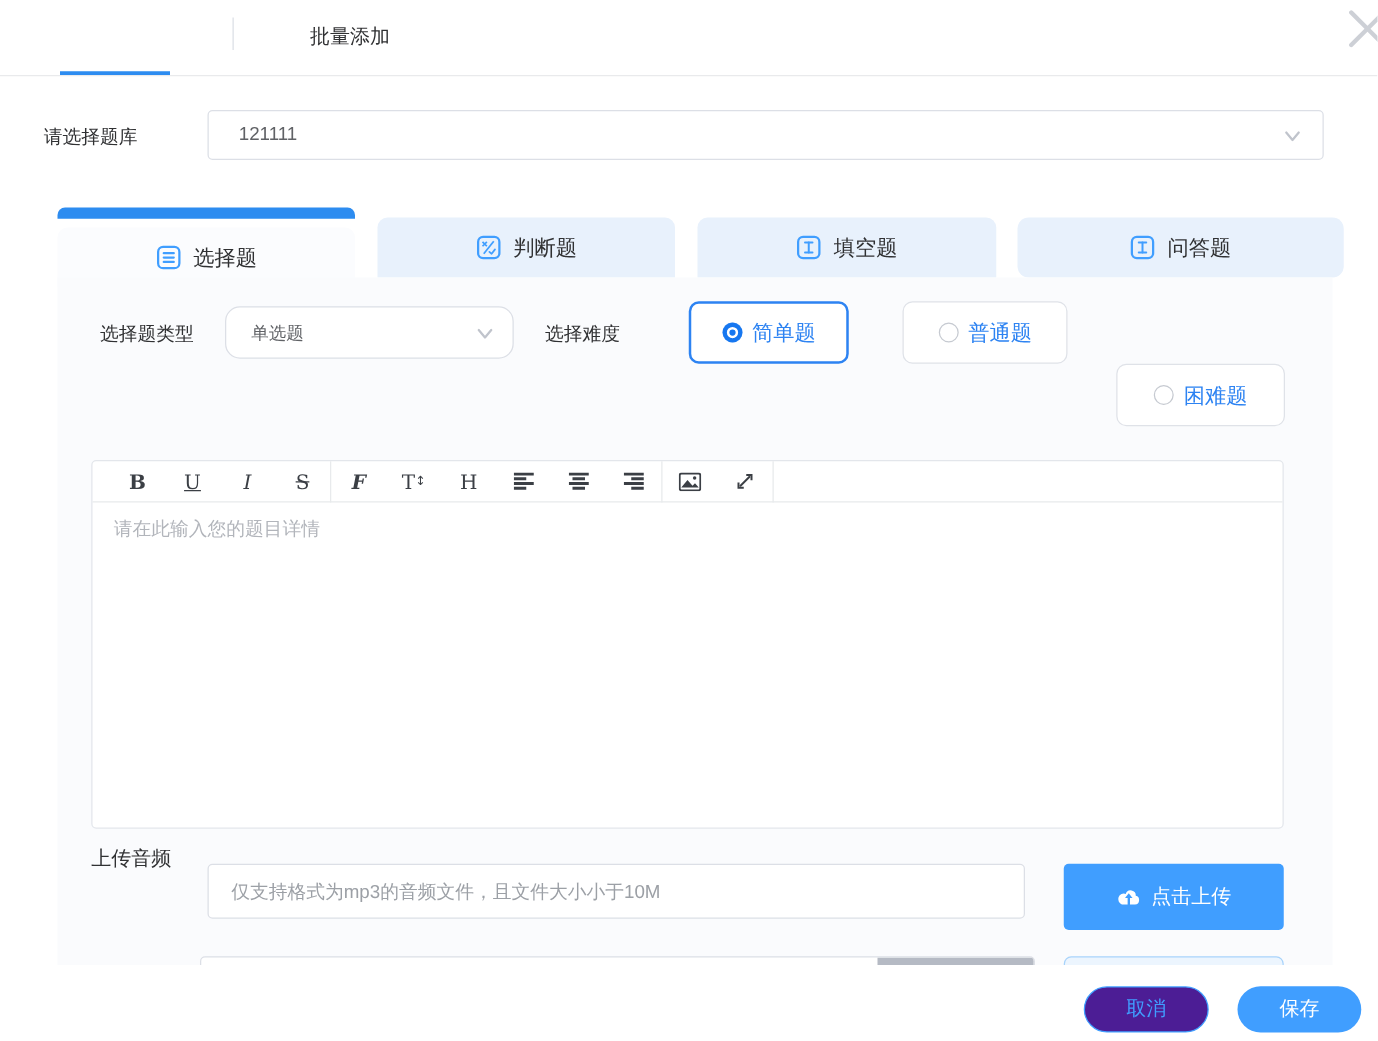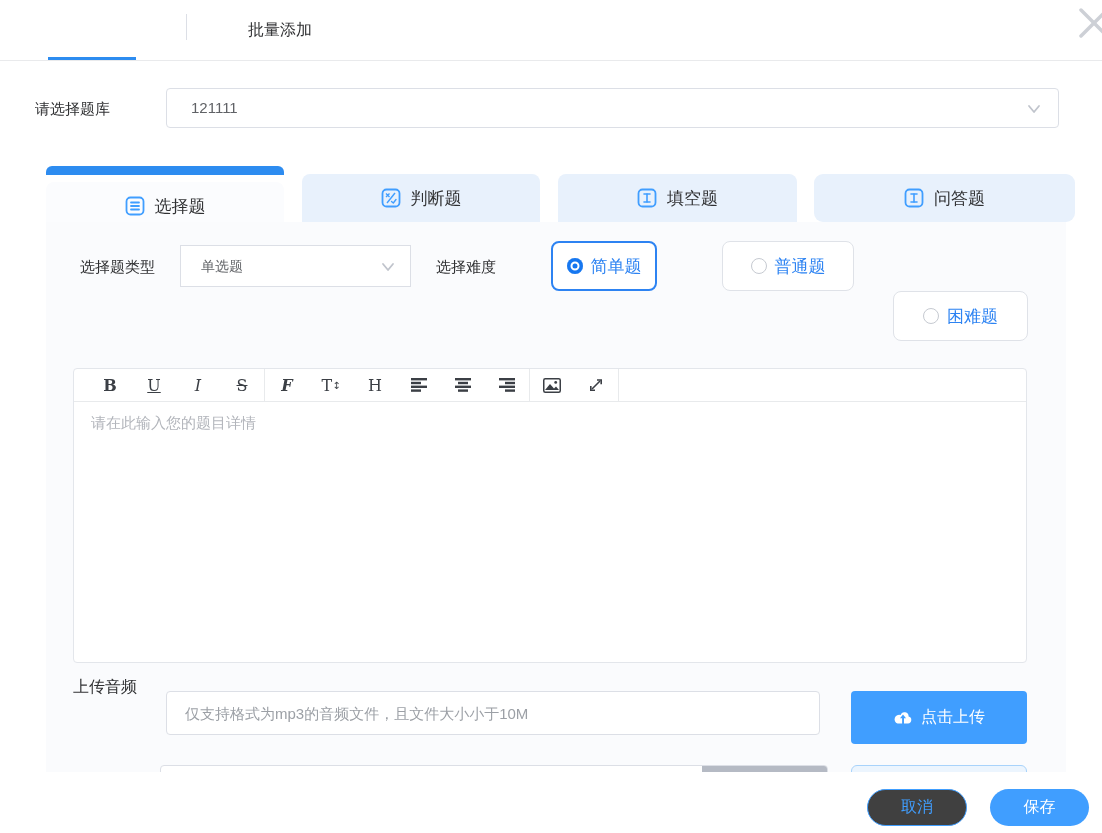--- a/index.html
+++ b/index.html
@@ -26,21 +26,21 @@
   .qtab { position:absolute; top:174px; height:48px; border-radius:8px 8px 0 0; background:#e8f1fc;
           display:flex; align-items:center; justify-content:center; gap:10px; font-size:17px; color:#303133; cursor:pointer; }
   .qtab.active { background:#fbfcfe; }
   .qtab-bar { position:absolute; left:46px; top:166px; width:238px; height:9px; background:#2d8cf0; border-radius:6px 6px 0 0; }
 
   .panel { position:absolute; left:46px; top:222px; width:1020px; height:550px; background:#fafbfd; }
 
   
   .flabel { position:absolute; font-size:15px; color:#303133; }
   .type-select { position:absolute; left:180px; top:245px; width:231px; height:42px; background:#fff;
-                 border:1px solid #dcdfe6; border-radius:0; cursor:pointer; }
+                 border:1px solid #dcdfe6; border-radius:12px; cursor:pointer; }
   .type-select .val { position:absolute; left:20px; top:12px; font-size:14px; color:#606266; }
   .type-select .chev { position:absolute; right:14px; top:13px; }
 
   .diff-box { position:absolute; height:50px; background:#fff; border:1px solid #dfe2e8; border-radius:8px;
               display:flex; align-items:center; justify-content:center; gap:8px; font-size:17px; color:#2d83f2; cursor:pointer; }
   .diff-box.sel { border:2px solid #2d83f2; }
   .radio { width:16px; height:16px; border-radius:50%; border:1px solid #c6cad1; background:#fff; }
   .radio.on { border:none; background:#1677f0; box-shadow:inset 0 0 0 3.5px #1677f0, inset 0 0 0 5.5px #fff; }
 
   
@@ -69,21 +69,21 @@
   
   .row2-input { position:absolute; left:160px; top:765px; width:668px; height:40px; background:#fff;
                 border:1px solid #dcdfe6; border-radius:4px; overflow:hidden; }
   .row2-append { position:absolute; right:0; top:0; width:125px; height:100%; background:#b5bac4; }
   .row2-btn { position:absolute; left:851px; top:765px; width:176px; height:40px; background:#ecf5fe;
               border:1px solid #a8d3fb; border-radius:6px; cursor:pointer; }
 
   
   .footer { position:absolute; left:0; top:772px; width:1102px; height:61px; background:#fff; }
   .btn-cancel { position:absolute; left:867px; top:17px; width:100px; height:37px; border-radius:19px;
-                background:#404040; border:1px solid #409eff; color:#409eff; font-size:16px; cursor:pointer;
+                background:#4c1d95; border:1px solid #409eff; color:#409eff; font-size:16px; cursor:pointer;
                 font-family:"Liberation Sans","DejaVu Sans",sans-serif; }
   .btn-save { position:absolute; left:990px; top:17px; width:99px; height:37px; border-radius:19px;
               background:#409eff; border:none; color:#fff; font-size:16px; cursor:pointer;
               font-family:"Liberation Sans","DejaVu Sans",sans-serif; }
 
   svg { display:block; }
   .italic { font-style:italic; }
   .u { text-decoration:underline; }
   .strike { text-decoration:line-through; }
   .b { font-weight:bold; }
@@ -168,21 +168,21 @@
 <div class="type-select">
   <span class="val">单选题</span>
   <span class="chev">
     <svg width="16" height="16" viewBox="0 0 16 16">
         <polyline points="3,5 8,11 13,5" fill="none" stroke="#c0c4cc" stroke-width="1.8" stroke-linecap="round" stroke-linejoin="round"></polyline>
       </svg>
   </span>
 </div>
 <div class="flabel" style="left:436px; top:258px;">选择难度</div>
 
-<div class="diff-box sel" style="left:551px; top:241px; width:106px;">
+<div class="diff-box sel" style="left:551px; top:241px; width:128px;">
   <span class="radio on"></span>
   <span>简单题</span>
 </div>
 <div class="diff-box" style="left:722px; top:241px; width:132px;">
   <span class="radio"></span>
   <span>普通题</span>
 </div>
 <div class="diff-box" style="left:893px; top:291px; width:135px;">
   <span class="radio"></span>
   <span>困难题</span>

